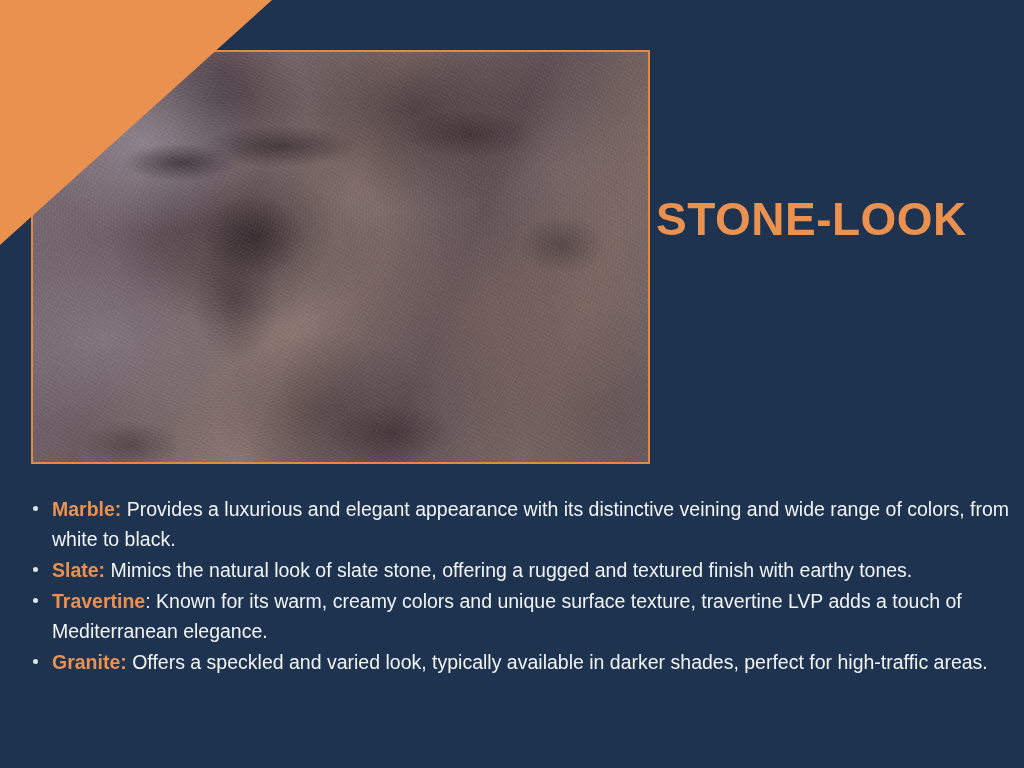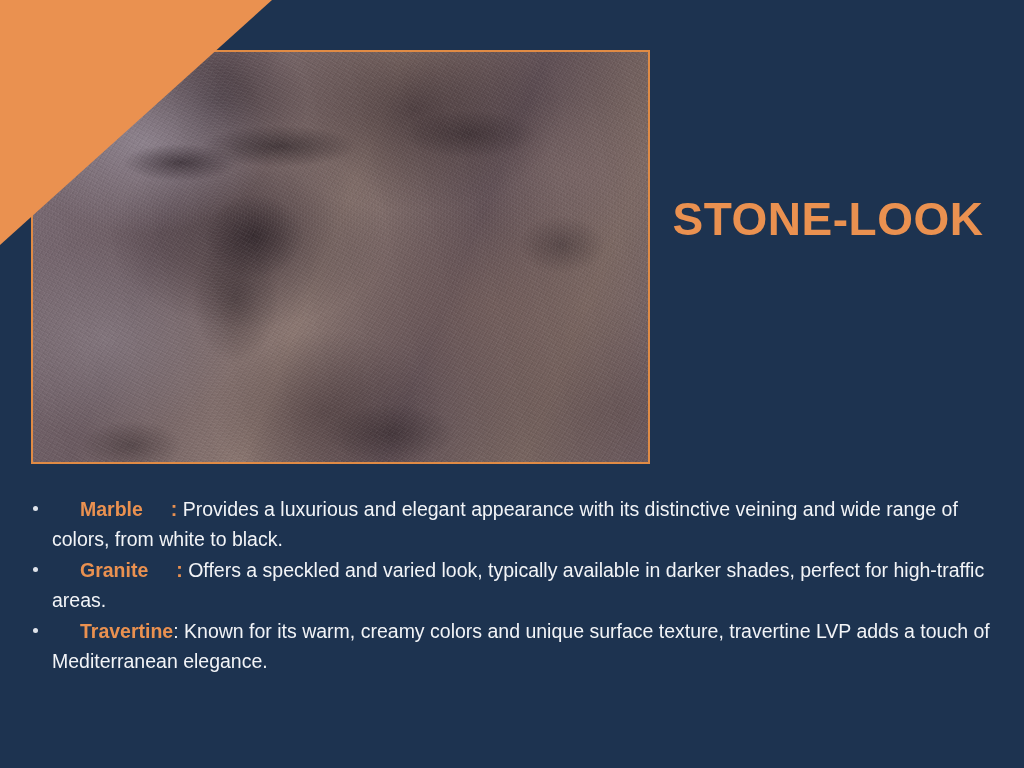--- a/index.html
+++ b/index.html
@@ -82,21 +82,20 @@
       radial-gradient(ellipse 90px 40px at 58% 93%, rgba(40,30,34,0.55), rgba(40,30,34,0) 72%),
       radial-gradient(ellipse 70px 34px at 16% 96%, rgba(38,28,32,0.50), rgba(38,28,32,0) 72%);
   }
 
   
   .title-block {
     position: absolute;
     left: 656px;
     top: 183px;
     width: 344px;
-    text-align: center;
     z-index: 4;
   }
   .title-line {
     color: #ea9150;
     font-family: "Liberation Sans", sans-serif;
     font-weight: bold;
     font-size: 46px;
     line-height: 72px;
     letter-spacing: 0.5px;
     white-space: nowrap;
@@ -127,21 +126,20 @@
     left: 9px;
     top: 12px;
     width: 5px;
     height: 5px;
     border-radius: 50%;
     background: #dfe3ea;
   }
   .bullet-term {
     color: #ea9150;
     font-weight: bold;
-    margin-left: 28px;
   }
   .bullet-sep,
   .bullet-desc {
     color: #f2f4f7;
   }
 </style>
 </head>
 <body>
 
 <div id="slide">
@@ -158,21 +156,25 @@
     <div class="title-line">STONE-LOOK</div>
   </div>
 
   <ul class="bullet-list">
     <li class="bullet-item">
       <span class="bullet-dot"></span>
       <span class="bullet-term">Marble</span><span class="bullet-term">:</span><span class="bullet-desc"> Provides a luxurious and elegant appearance with its distinctive veining and wide range of colors, from white to black.</span>
     </li>
     <li class="bullet-item">
       <span class="bullet-dot"></span>
-      <span class="bullet-term">Granite</span><span class="bullet-term">:</span><span class="bullet-desc"> Offers a speckled and varied look, typically available in darker shades, perfect for high-traffic areas.</span>
+      <span class="bullet-term">Slate</span><span class="bullet-term">:</span><span class="bullet-desc"> Mimics the natural look of slate stone, offering a rugged and textured finish with earthy tones.</span>
     </li>
     <li class="bullet-item">
       <span class="bullet-dot"></span>
       <span class="bullet-term">Travertine</span><span class="bullet-sep">:</span><span class="bullet-desc"> Known for its warm, creamy colors and unique surface texture, travertine LVP adds a touch of Mediterranean elegance.</span>
+    </li>
+    <li class="bullet-item">
+      <span class="bullet-dot"></span>
+      <span class="bullet-term">Granite</span><span class="bullet-term">:</span><span class="bullet-desc"> Offers a speckled and varied look, typically available in darker shades, perfect for high-traffic areas.</span>
     </li>
   </ul>
 
 </div>
 
 </body></html>

